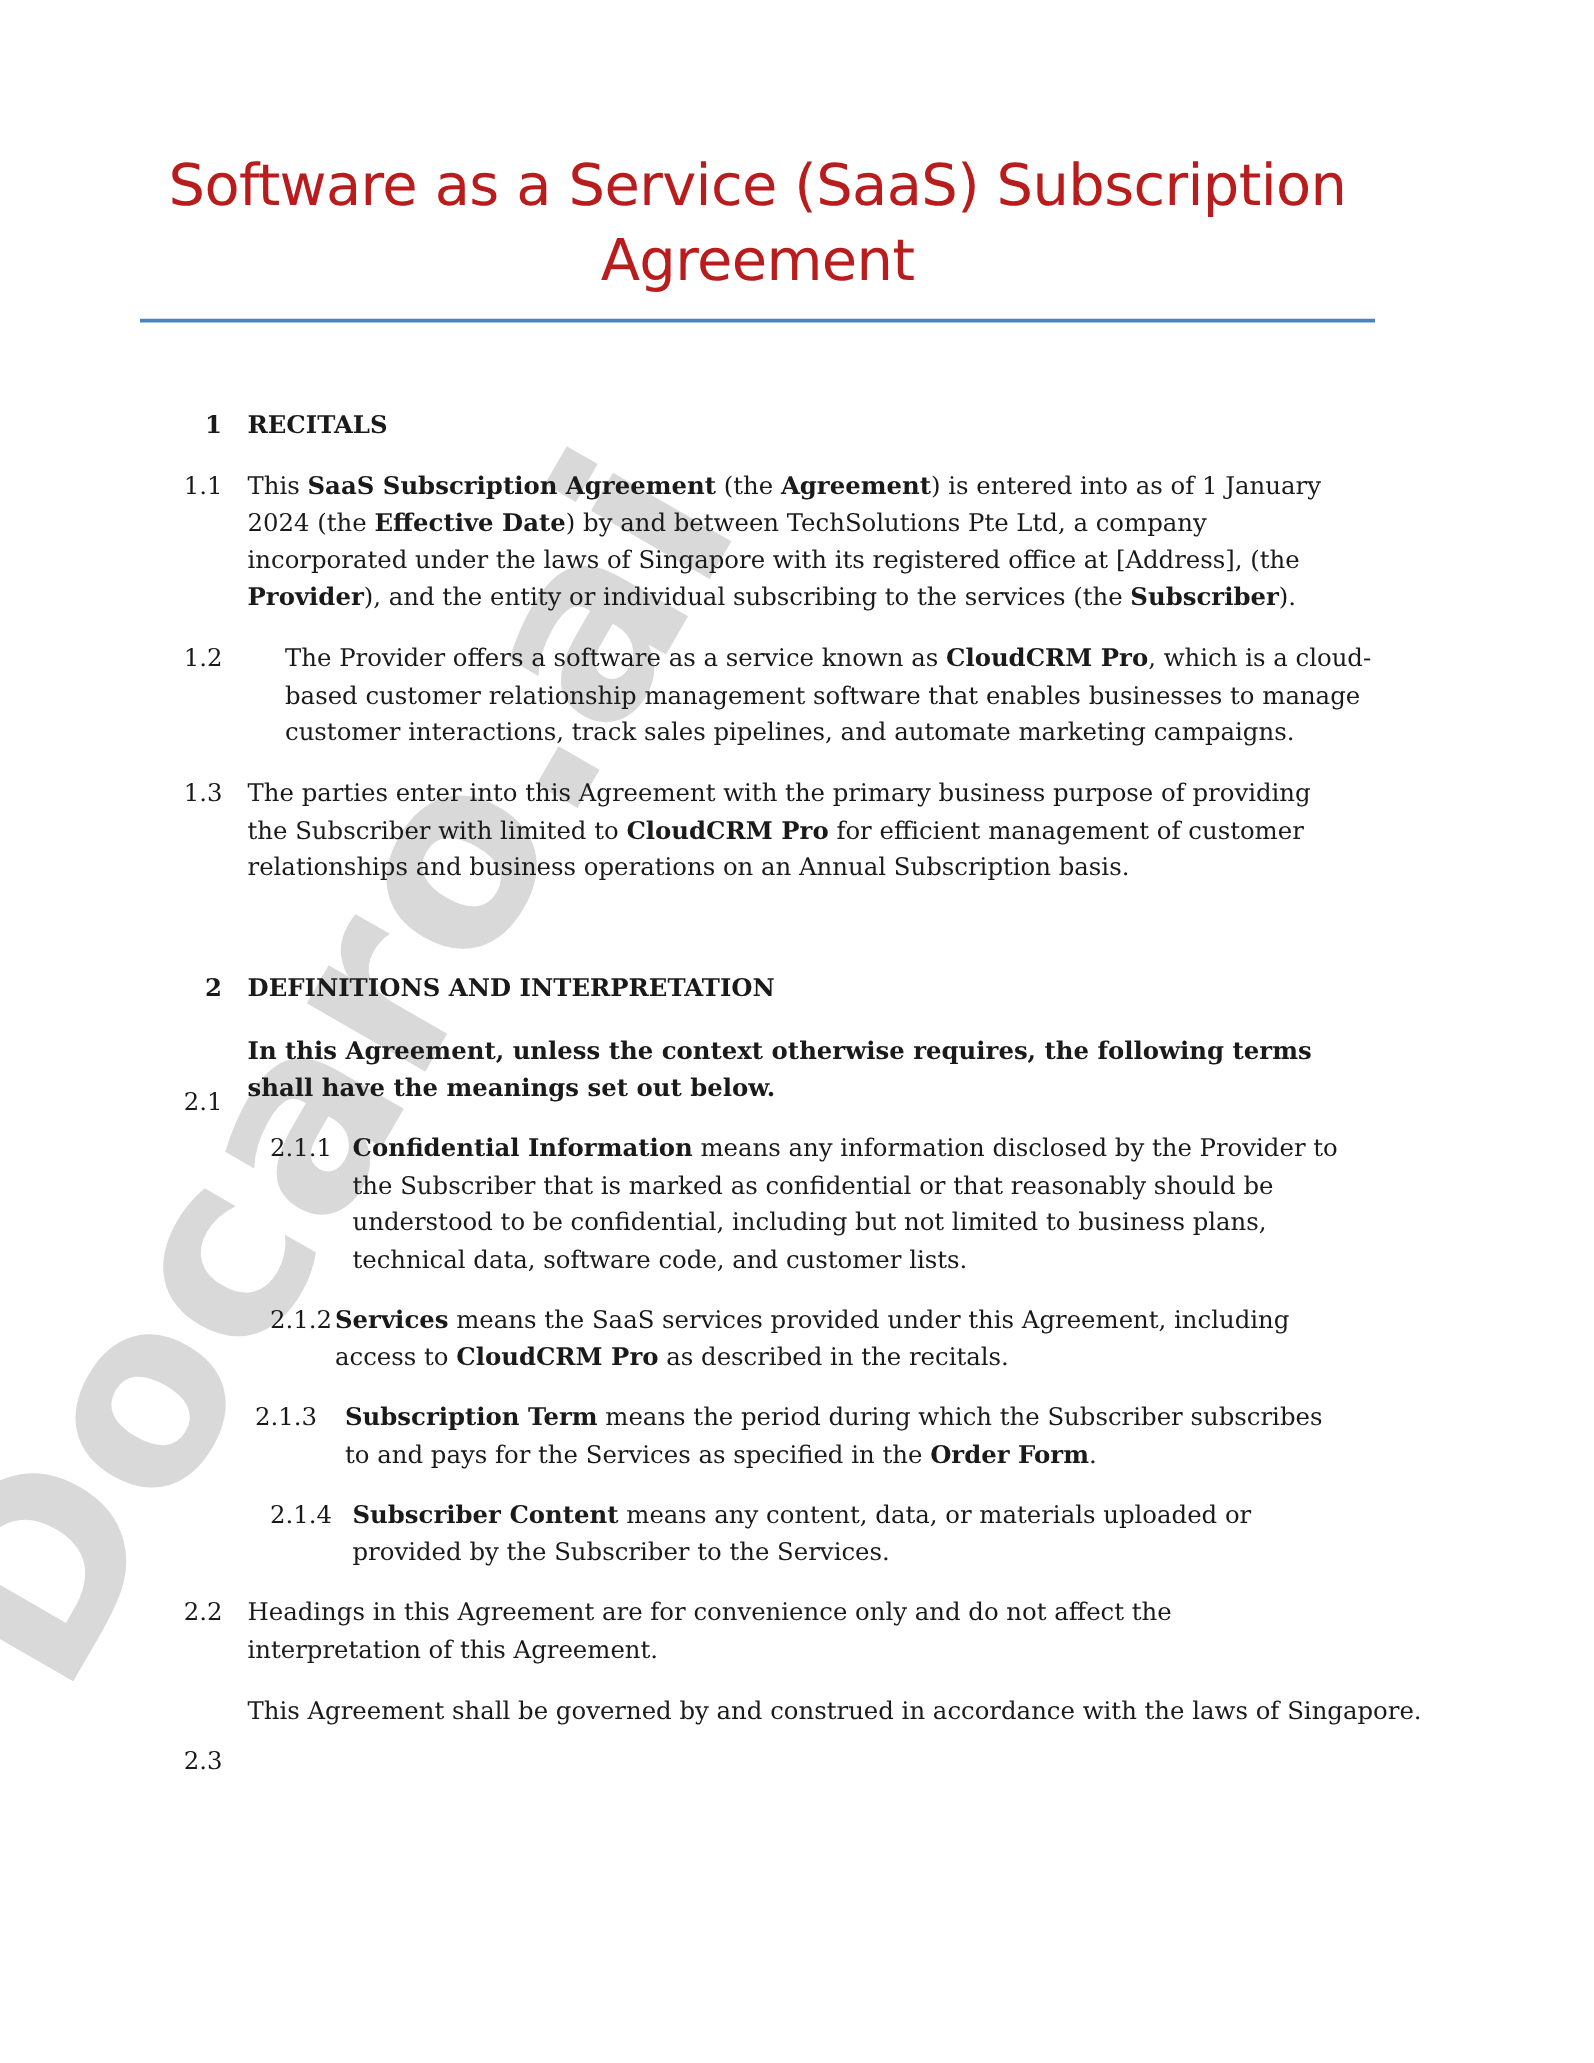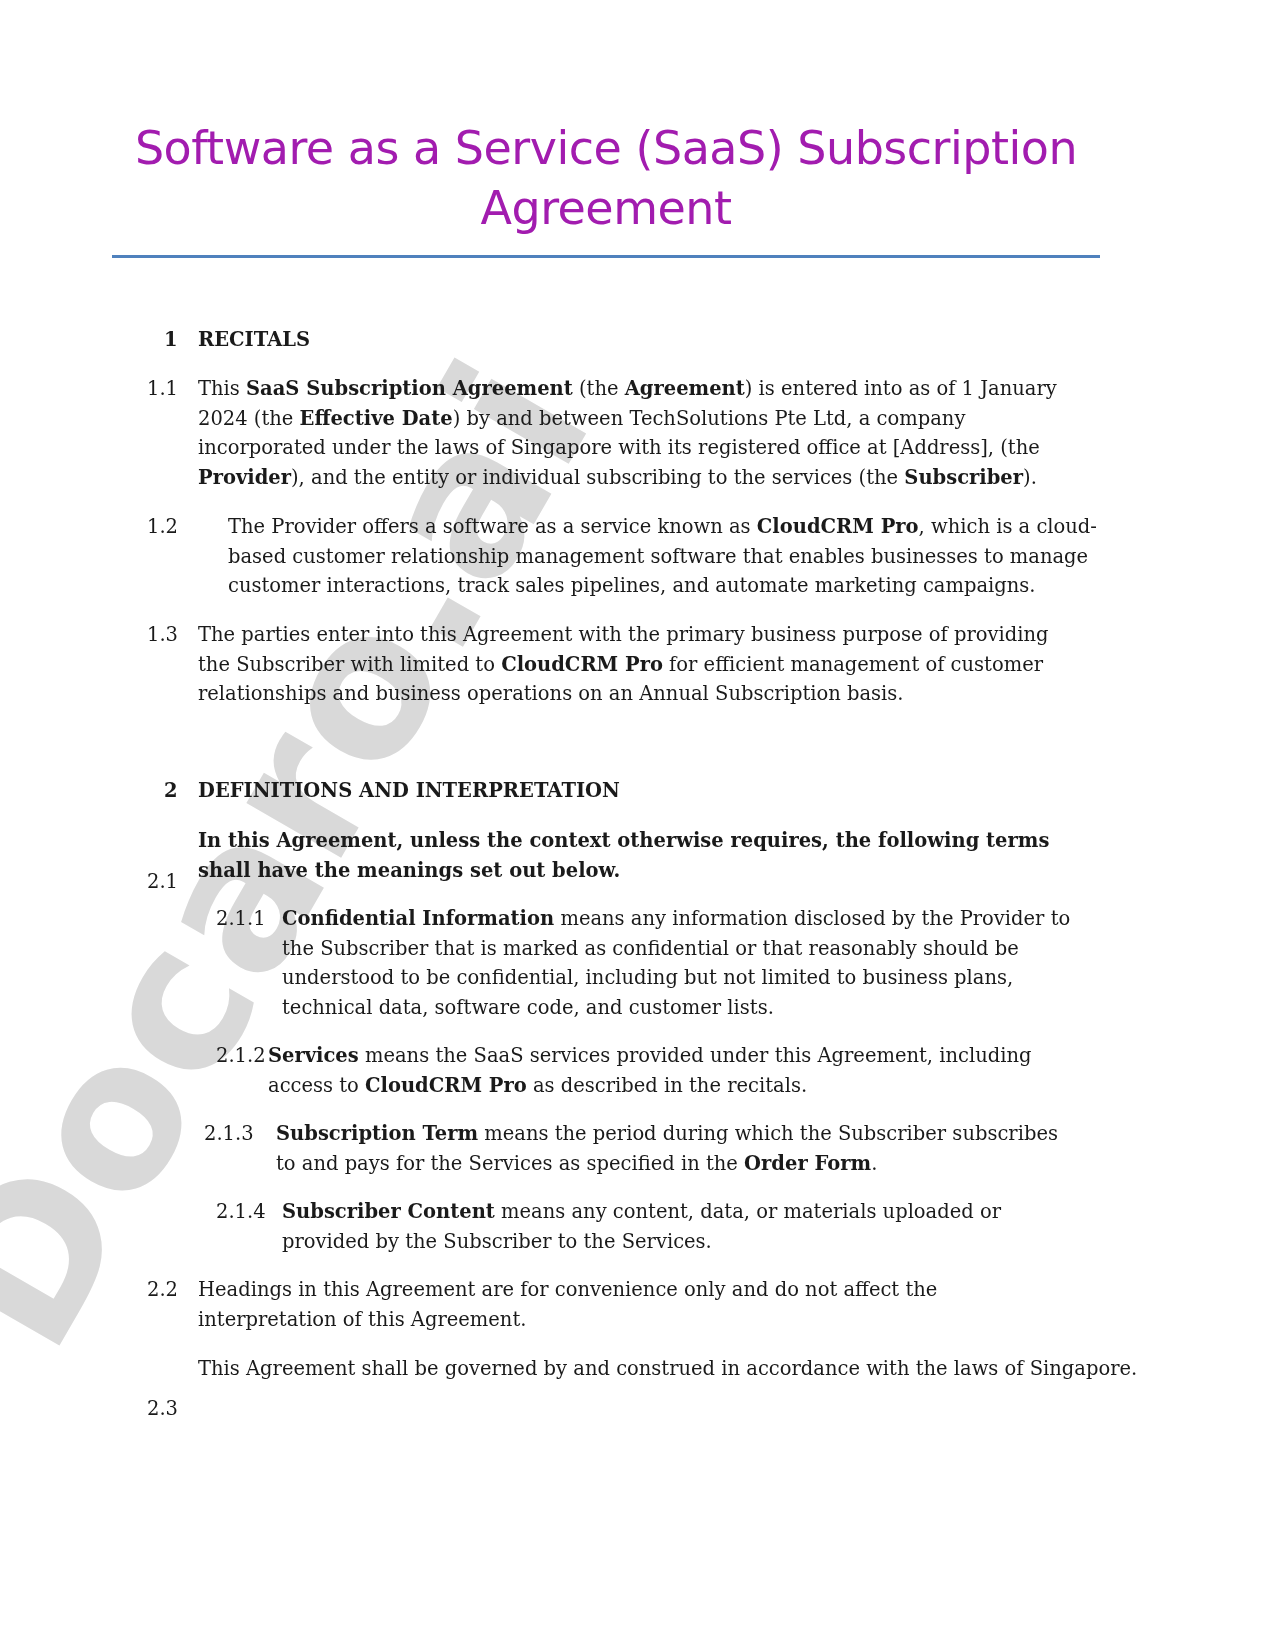--- a/index.html
+++ b/index.html
@@ -8,21 +8,21 @@
   .watermark {
     position:absolute; left:250px; top:760px;
     font-family:"DejaVu Sans", sans-serif; font-weight:bold;
     font-size:200px; color:#d9d9d9; letter-spacing:2px;
     transform-origin:left center; transform:rotate(-60deg) translate(-520px, 0);
     white-space:nowrap; z-index:0; user-select:none;
   }
   .title {
     position:absolute; left:112px; width:988px; top:118px;
     text-align:center; font-family:"DejaVu Sans", sans-serif;
-    font-size:46px; line-height:60px; color:#a21caf; font-weight:normal;
+    font-size:46px; line-height:60px; color:#b91c1c; font-weight:normal;
     margin:0; z-index:1; letter-spacing:-0.5px;
   }
   .title-rule { position:absolute; left:112px; width:988px; top:255px; height:3px; background:#4f81bd; z-index:1; }
   .content { position:absolute; left:0; top:0; width:1275px; z-index:1;
     font-family:"DejaVu Serif", serif; font-size:19.5px; color:#1a1a1a; }
   .row { position:absolute; line-height:29.5px; }
   .num { position:absolute; }
   .txt { position:absolute; }
   .h { font-weight:bold; }
   b { font-weight:bold; }

